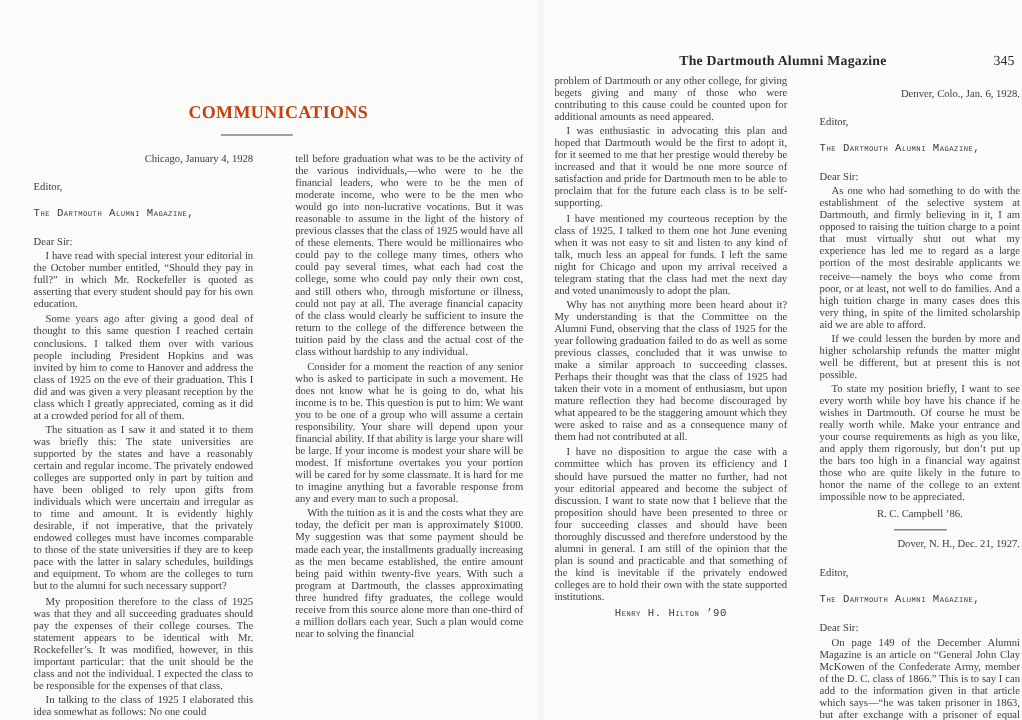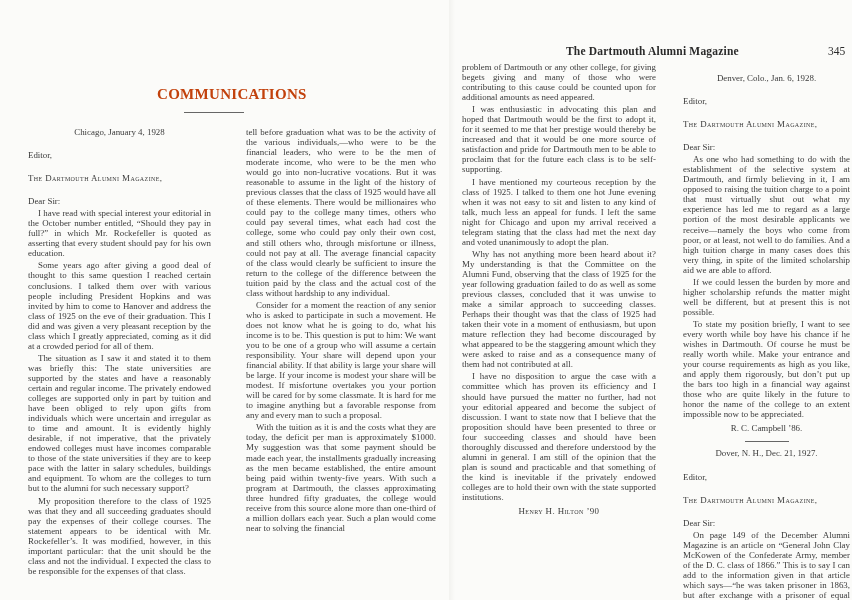--- a/index.html
+++ b/index.html
@@ -39,23 +39,23 @@
   .col {
     position: absolute;
     font-family: "Liberation Serif", serif;
     font-size: 8.9px; line-height: 10.05px;
     text-align: justify;
     color: #3b3b3b;
   }
   .col p { margin: 0; text-indent: 10px; }
   .col p + p { margin-top: 2px; }
   .col .noind { text-indent: 0; }
-  .col .dateline { text-align: center; text-indent: 0; margin-bottom: 3px; }
+  .col .dateline { text-align: right; text-indent: 0; margin-bottom: 3px; }
   .col .addr { text-indent: 0; margin-top: 13px; }
-  .col .sc { font-variant: small-caps; letter-spacing: 0.4px; }
+  .col .sc { font-variant: small-caps; letter-spacing: 0.4px; font-family: Liberation Mono, monospace; }
   .col .sig { text-align: center; text-indent: 0; margin-top: 4px; }
   .col .rule {
     display: block; width: 44px; margin: 8px auto 6px auto; border-top: 1px solid #666; height: 0;
   }
   .col1 { left: 28px; top: 127px; width: 183px; }
   .col2 { left: 246px; top: 127px; width: 190px; }
   .col3 { left: 12px; top: 62px; width: 194px; }
   .col4 { left: 233px; top: 73px; width: 167px; }
 </style>
 </head>
@@ -67,20 +67,21 @@
 
   <div class="col col1">
     <p class="dateline">Chicago, January 4, 1928</p>
     <p class="addr">Editor,</p>
     <p class="addr sc">The Dartmouth Alumni Magazine,</p>
     <p class="addr">Dear Sir:</p>
     <p>I have read with special interest your editorial in the October number entitled, “Should they pay in full?” in which Mr. Rockefeller is quoted as asserting that every student should pay for his own education.</p>
     <p>Some years ago after giving a good deal of thought to this same question I reached certain conclusions. I talked them over with various people including President Hopkins and was invited by him to come to Hanover and address the class of 1925 on the eve of their graduation. This I did and was given a very pleasant reception by the class which I greatly appreciated, coming as it did at a crowded period for all of them.</p>
     <p>The situation as I saw it and stated it to them was briefly this: The state universities are supported by the states and have a reasonably certain and regular income. The privately endowed colleges are supported only in part by tuition and have been obliged to rely upon gifts from individuals which were uncertain and irregular as to time and amount. It is evidently highly desirable, if not imperative, that the privately endowed colleges must have incomes comparable to those of the state universities if they are to keep pace with the latter in salary schedules, buildings and equipment. To whom are the colleges to turn but to the alumni for such necessary support?</p>
     <p>My proposition therefore to the class of 1925 was that they and all succeeding graduates should pay the expenses of their college courses. The statement appears to be identical with Mr. Rockefeller’s. It was modified, however, in this important particular: that the unit should be the class and not the individual. I expected the class to be responsible for the expenses of that class.</p>
+    <p>In talking to the class of 1925 I elaborated this idea somewhat as follows: No one could</p>
   </div>
 
   <div class="col col2">
     <p class="noind">tell before graduation what was to be the activity of the various individuals,—who were to be the financial leaders, who were to be the men of moderate income, who were to be the men who would go into non-lucrative vocations. But it was reasonable to assume in the light of the history of previous classes that the class of 1925 would have all of these elements. There would be millionaires who could pay to the college many times, others who could pay several times, what each had cost the college, some who could pay only their own cost, and still others who, through misfortune or illness, could not pay at all. The average financial capacity of the class would clearly be sufficient to insure the return to the college of the difference between the tuition paid by the class and the actual cost of the class without hardship to any individual.</p>
     <p>Consider for a moment the reaction of any senior who is asked to participate in such a movement. He does not know what he is going to do, what his income is to be. This question is put to him: We want you to be one of a group who will assume a certain responsibility. Your share will depend upon your financial ability. If that ability is large your share will be large. If your income is modest your share will be modest. If misfortune overtakes you your portion will be cared for by some classmate. It is hard for me to imagine anything but a favorable response from any and every man to such a proposal.</p>
     <p>With the tuition as it is and the costs what they are today, the deficit per man is approximately $1000. My suggestion was that some payment should be made each year, the installments gradually increasing as the men became established, the entire amount being paid within twenty-five years. With such a program at Dartmouth, the classes approximating three hundred fifty graduates, the college would receive from this source alone more than one-third of a million dollars each year. Such a plan would come near to solving the financial</p>
   </div>
 </div>
 
 <div class="gutter"></div>

